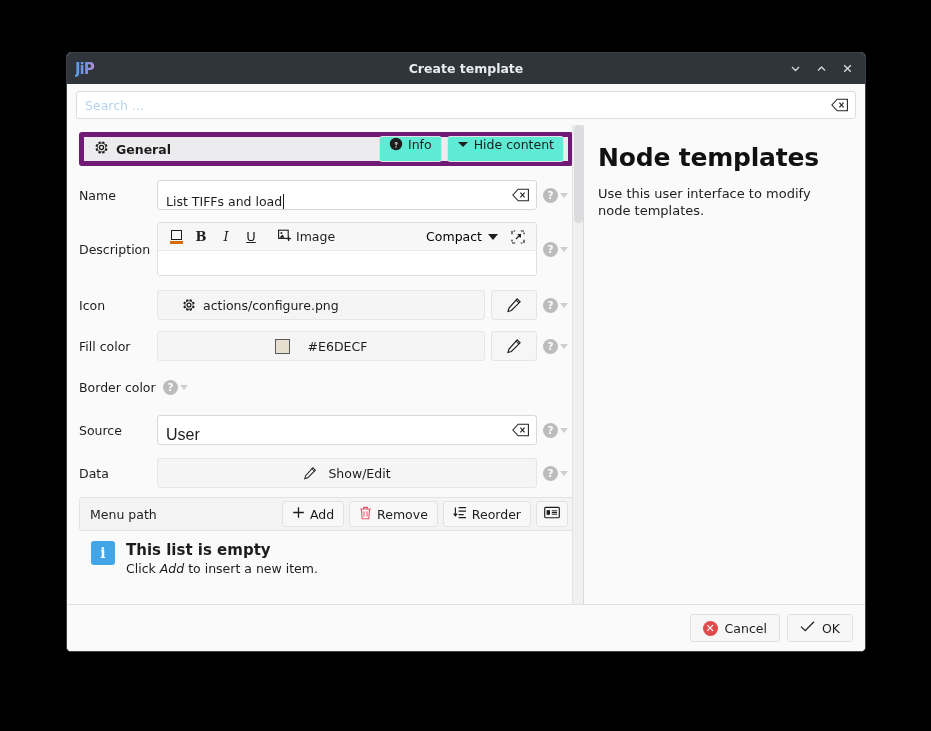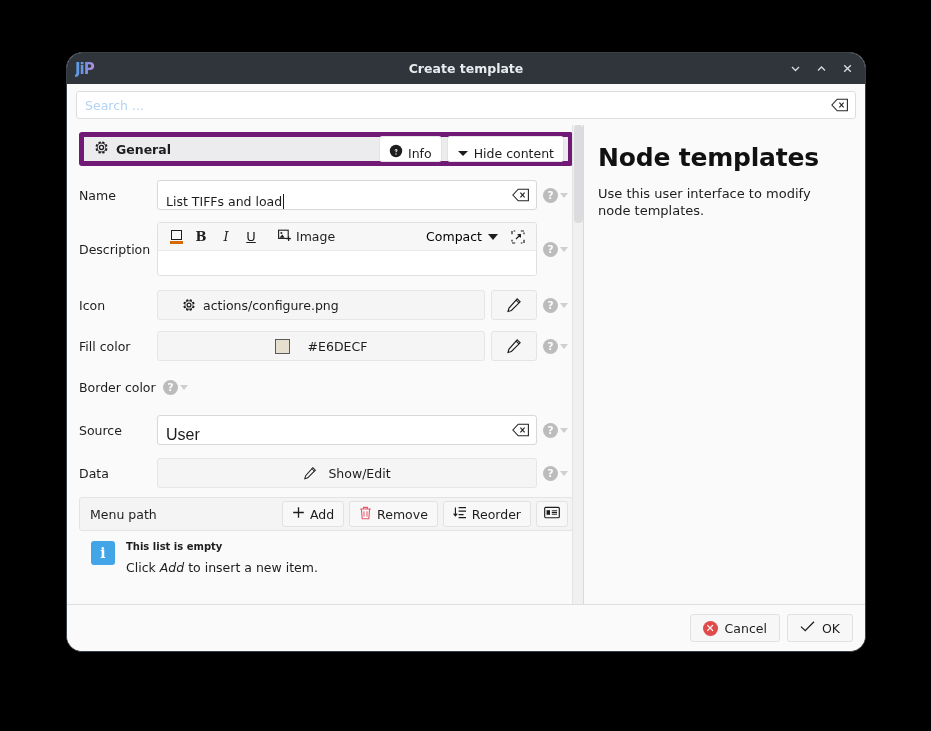--- a/index.html
+++ b/index.html
@@ -11,21 +11,21 @@
     overflow: hidden;
   }
 
   
   #dialog {
     position: absolute;
     left: 66px; top: 52px;
     width: 800px; height: 600px;
     background: #fafafa;
     border: 1px solid #3a4047;
-    border-radius: 16px;
+    border-radius: 5px;
     overflow: hidden;
     box-shadow: 0 2px 10px rgba(0,0,0,.55);
     display: flex; flex-direction: column;
   }
 
   
   #titlebar {
     height: 31px; min-height: 31px;
     background: #2f353b;
     display: flex; align-items: center;
@@ -122,22 +122,22 @@
     display: flex; align-items: center;
     padding: 0 4px 0 10px;
   }
   #group-title {
     font-size: 12.5px; font-weight: bold; color: #1d1d1d;
     margin-left: 7px;
   }
   .hdr-btns { margin-left: auto; display: flex; gap: 5px; }
   .hdr-btn {
     height: 26px; padding: 0 9px;
-    display: flex; align-items: flex-end; gap: 5px;
-    background: #ffffff;
+    display: flex; align-items: flex-start; gap: 5px;
+    background: #5eead4;
     border: 1px solid #e2e2e4;
     border-radius: 3px;
     font-size: 12.5px; color: #1d1d1d;
   }
 
   
   .row {
     display: flex; align-items: center;
     padding: 0 10px 0 12px;
     min-height: 30px;
@@ -278,22 +278,22 @@
     margin: 10px 10px 0 24px;
     display: flex; gap: 11px; align-items: flex-start;
   }
   #info-badge {
     width: 24px; height: 24px; min-width: 24px;
     background: #42a5e8; border-radius: 3px;
     color: #ffffff; font-weight: bold; font-size: 14px;
     display: flex; align-items: center; justify-content: center;
     font-family: "DejaVu Serif", serif;
   }
-  #empty-title { font-size: 10px; font-weight: bold; color: #1d1d1d; }
-  #empty-sub { font-size: 12.5px; color: #1d1d1d; margin-top: 8px; }
+  #empty-title { font-size: 15px; font-weight: bold; color: #1d1d1d; }
+  #empty-sub { font-size: 12.5px; color: #1d1d1d; margin-top: 2px; }
   #empty-sub i { font-style: italic; }
 
   
   #right-pane {
     flex: 1;
     padding: 18px 16px 0 14px;
     background: #fafafa;
   }
   #doc-title {
     font-size: 25px; font-weight: bold; color: #111111;

